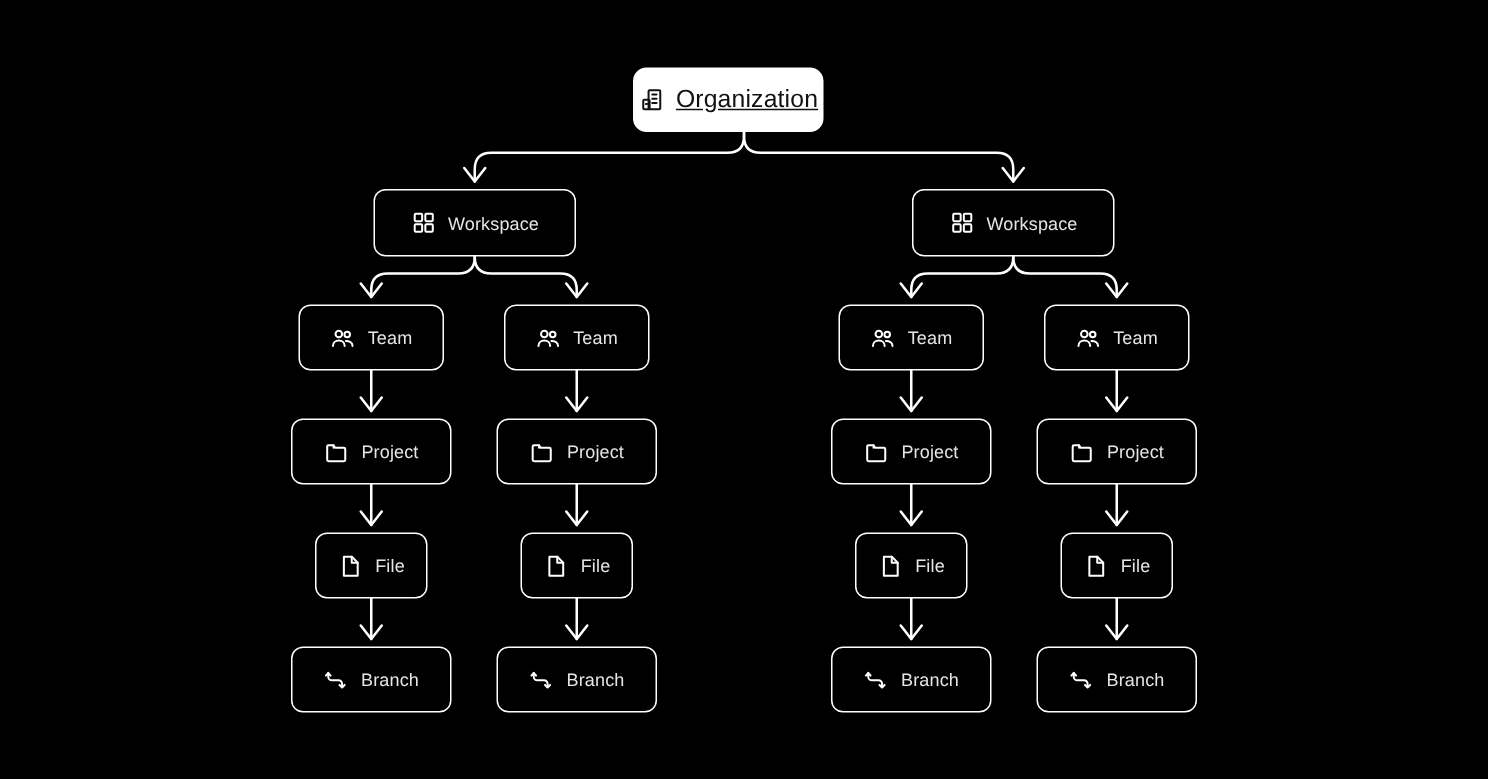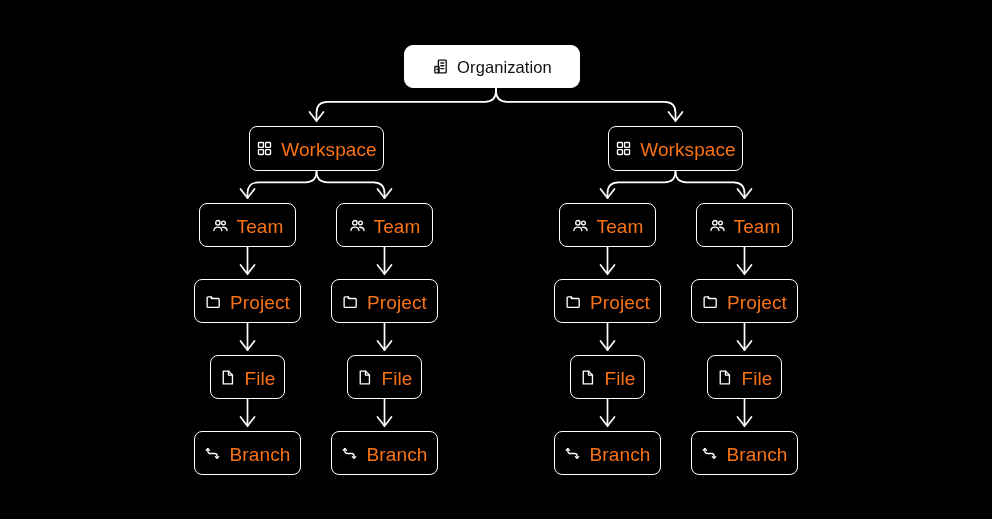--- a/index.html
+++ b/index.html
@@ -27,22 +27,22 @@
   .node {
     position: absolute;
     box-sizing: border-box;
     display: flex;
     align-items: center;
     justify-content: center;
     gap: 8px;
     border-radius: 8px;
     border: 1.6px solid #ffffff;
     background: #000000;
-    color: #f97316;
-    font-size: 19px;
+    color: #e5e5e5;
+    font-size: 12px;
     letter-spacing: 0.1px;
     white-space: nowrap;
     z-index: 2;
   }
   .node.root {
     background: #ffffff;
     color: #111111;
     border-color: #ffffff;
     border-radius: 9px;
     font-size: 16.5px;
@@ -101,21 +101,21 @@
       <path d="M 737.5 341 L 744.5 350 L 751.5 341" stroke="#ffffff" stroke-width="1.7" fill="none" stroke-linecap="round" stroke-linejoin="round"></path>
       <path d="M 247.5 399 L 247.5 426" stroke="#ffffff" stroke-width="1.7" fill="none" stroke-linecap="round" stroke-linejoin="round"></path>
       <path d="M 240.5 417 L 247.5 426 L 254.5 417" stroke="#ffffff" stroke-width="1.7" fill="none" stroke-linecap="round" stroke-linejoin="round"></path>
       <path d="M 384.5 399 L 384.5 426" stroke="#ffffff" stroke-width="1.7" fill="none" stroke-linecap="round" stroke-linejoin="round"></path>
       <path d="M 377.5 417 L 384.5 426 L 391.5 417" stroke="#ffffff" stroke-width="1.7" fill="none" stroke-linecap="round" stroke-linejoin="round"></path>
       <path d="M 607.5 399 L 607.5 426" stroke="#ffffff" stroke-width="1.7" fill="none" stroke-linecap="round" stroke-linejoin="round"></path>
       <path d="M 600.5 417 L 607.5 426 L 614.5 417" stroke="#ffffff" stroke-width="1.7" fill="none" stroke-linecap="round" stroke-linejoin="round"></path>
       <path d="M 744.5 399 L 744.5 426" stroke="#ffffff" stroke-width="1.7" fill="none" stroke-linecap="round" stroke-linejoin="round"></path>
       <path d="M 737.5 417 L 744.5 426 L 751.5 417" stroke="#ffffff" stroke-width="1.7" fill="none" stroke-linecap="round" stroke-linejoin="round"></path>
     </svg>
-<div class="node root" style="left: 404px; top: 45px; width: 176px; height: 43px;">
+<div class="node root" style="left: 422px; top: 45px; width: 127px; height: 43px; text-decoration: underline;">
       <span class="ico">
         <svg viewBox="0 0 24 24" fill="none" stroke="#111111" stroke-width="1.9" stroke-linecap="round" stroke-linejoin="round">
           <rect x="9" y="3" width="11" height="18" rx="1"></rect>
           <rect x="4" y="12" width="6" height="9" rx="1"></rect>
           <line x1="12.5" y1="7" x2="16.5" y2="7"></line>
           <line x1="12.5" y1="11" x2="16.5" y2="11"></line>
           <line x1="12.5" y1="15" x2="16.5" y2="15"></line>
           <line x1="6.5" y1="16" x2="7.5" y2="16"></line>
         </svg>
       </span>

